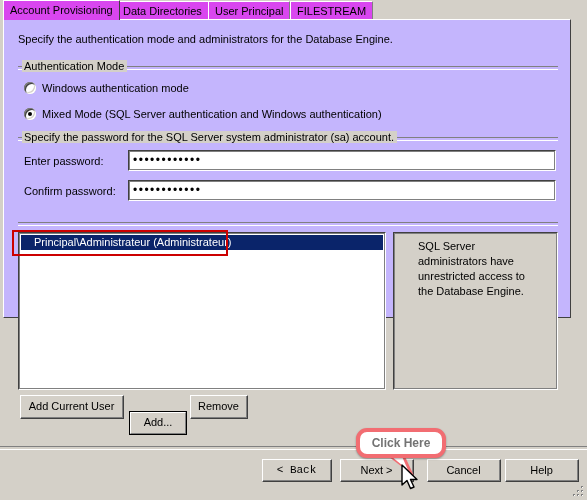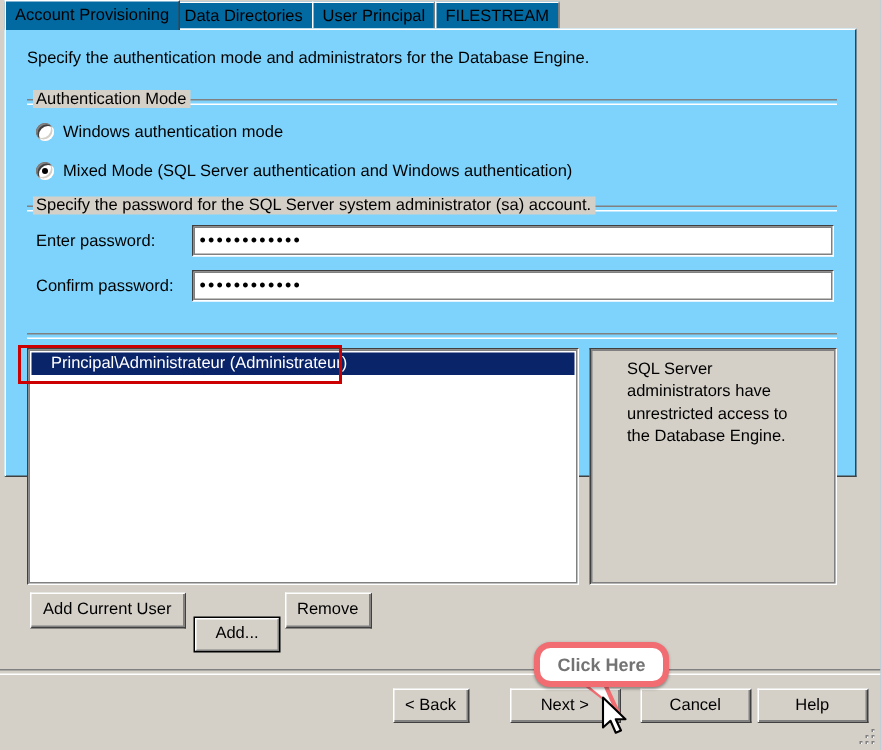--- a/index.html
+++ b/index.html
@@ -24,21 +24,21 @@
     width: 587px; height: 20px;
     background: #d4d0c8;
   }
   .tab {
     position: absolute;
     top: 1px;
     height: 18px;
     line-height: 18px;
     padding: 0 6px;
     box-sizing: border-box;
-    background: #0369a1;
+    background: #d946ef;
     border-left: 1px solid #ffffff;
     border-top: 1px solid #ffffff;
     border-right: 1px solid #808080;
     border-bottom: none;
     font-size: 11px;
     white-space: nowrap;
     cursor: default;
   }
   .tab.active {
     top: 0px;
@@ -48,21 +48,21 @@
     z-index: 5;
     border-right: 1px solid #404040;
   }
 
   
   #tabpage {
     position: absolute;
     left: 3px; top: 19px;
     width: 568px; height: 299px;
     box-sizing: border-box;
-    background: #7dd3fc;
+    background: #c4b5fd;
     border-top: 1px solid #ffffff;
     border-left: 1px solid #ffffff;
     border-right: 1px solid #404040;
     border-bottom: 1px solid #404040;
   }
 
   .intro-text {
     position: absolute;
     left: 14px; top: 13px;
     white-space: nowrap;
@@ -329,21 +329,21 @@
   <button class="btn defaulted" style="left:125px; top:375px; width:58px; height:24px;">
     <span>Add...</span>
   </button>
   <button class="btn" style="left:186px; top:375px; width:58px; height:24px;">
     <span>Remove</span>
   </button>
 </div>
 
 <div id="bottomsep"></div>
 
-<button class="btn" style="left:262px; top:459px; width:51px; height:23px;">
+<button class="btn" style="left:262px; top:459px; width:70px; height:23px;font-family:Liberation Mono, monospace;">
   <span>&lt; Back</span>
 </button>
 <button class="btn" style="left:340px; top:459px; width:74px; height:23px;">
   <span>Next &gt;</span>
 </button>
 <button class="btn" style="left:427px; top:459px; width:74px; height:23px;">
   <span>Cancel</span>
 </button>
 <button class="btn" style="left:505px; top:459px; width:74px; height:23px;">
   <span>Help</span>

